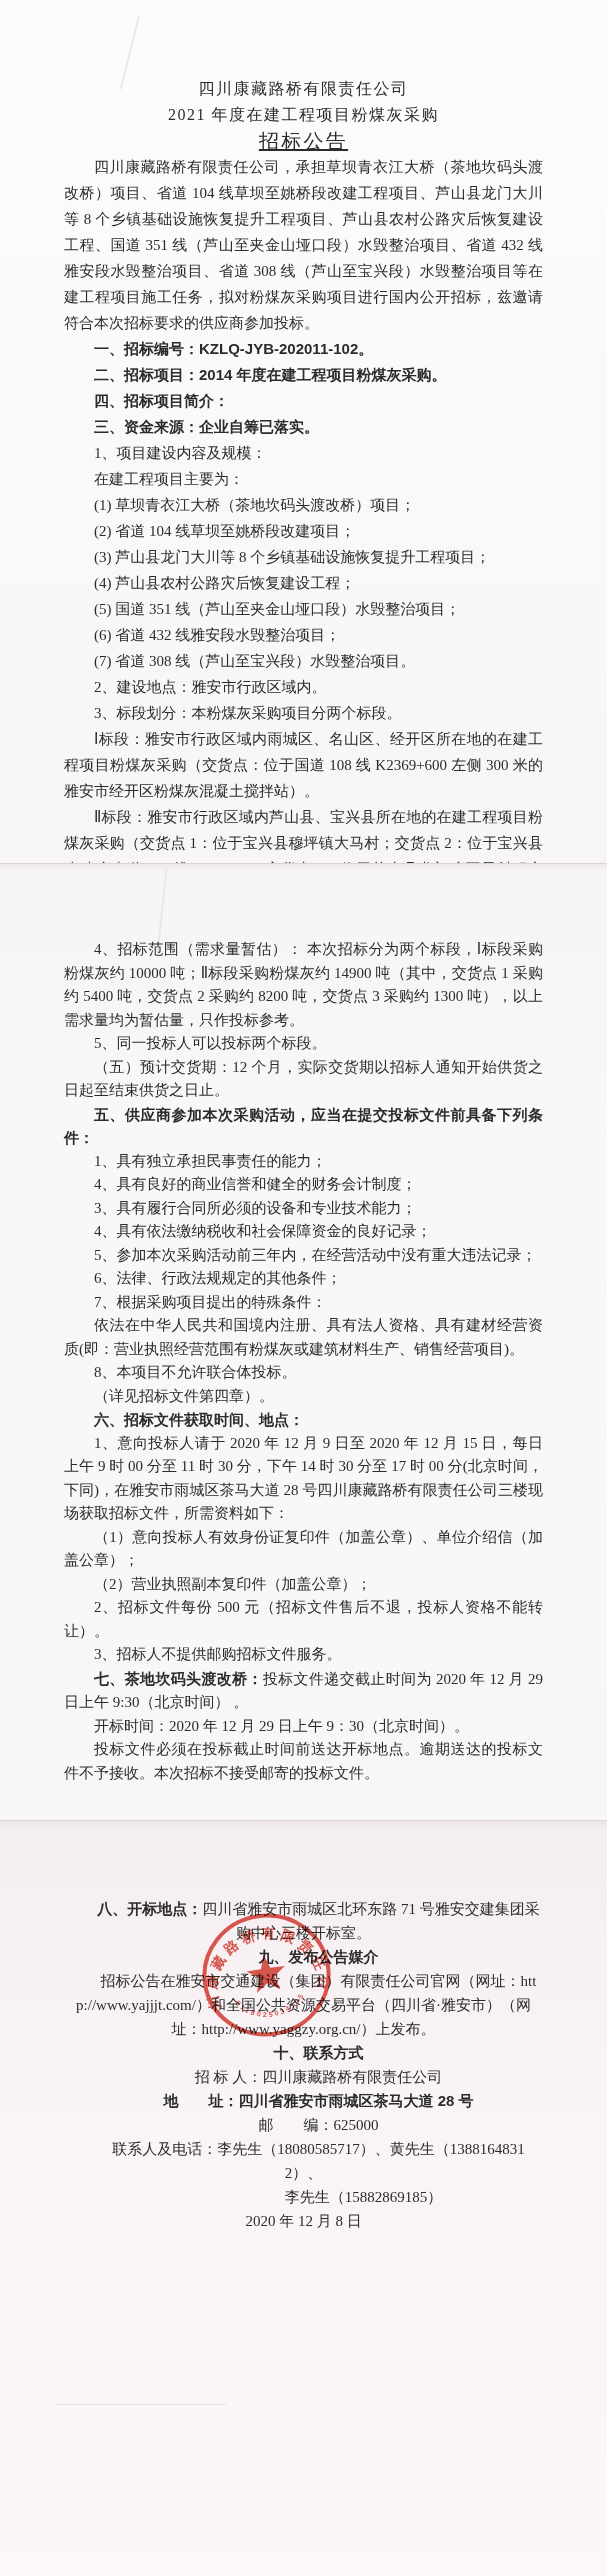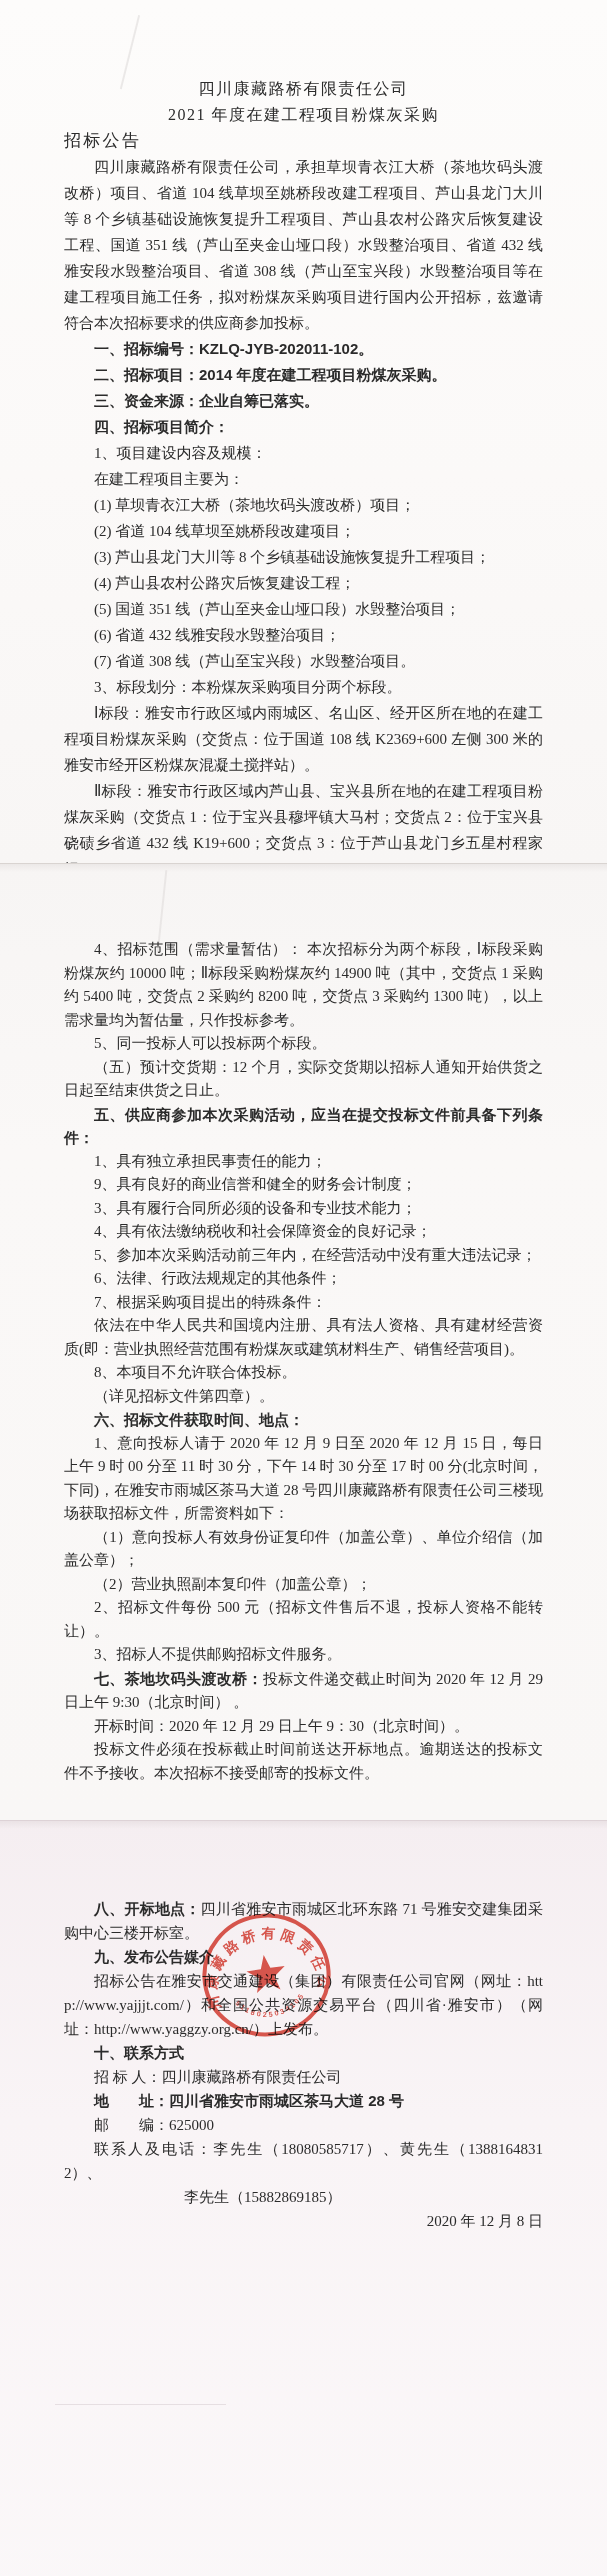--- a/index.html
+++ b/index.html
@@ -15,24 +15,24 @@
   .page1{height:863px;padding-top:76px;background:linear-gradient(180deg,#fdfcfb 0%,#fbf9f8 55%,#f8f6f5 100%);}
   .page2{height:957px;padding-top:74px;background:linear-gradient(180deg,#f7f5f4 0%,#faf8f7 30%,#f9f7f6 100%);border-top:0.8px solid #d9d4d1;}
   .page3{height:852px;padding-top:76px;background:linear-gradient(180deg,#f5eef1 0%,#f9f4f6 35%,#fbf8f9 100%);border-top:0.8px solid #ddd2d6;}
   .page2::before,.page3::before{
     content:"";position:absolute;left:0;top:0;width:100%;height:7.6px;
     background:linear-gradient(180deg,rgba(90,75,70,.07),rgba(90,75,70,0));pointer-events:none;
   }
   .line{margin:0;color:#2b2b2b;font-size:15px;text-align:justify;word-break:break-all;}
   .page1 .line{line-height:26px;}
   .page2 .line{line-height:23.5px;}
-  .page3 .line{line-height:24px;}
+  .page3 .line{line-height:24px;text-align:center;}
   .para,.item{text-indent:2em;}
   .title{ text-align:center;text-indent:0;font-size:16px;line-height:35px;letter-spacing:1.5px;word-break:normal;}
-  .title-lg{text-align:left;text-indent:0;font-size:17px;line-height:36px;letter-spacing:2.3px;word-break:normal;}
+  .title-lg{text-align:center;text-indent:0;font-size:20px;line-height:36px;letter-spacing:2.3px;word-break:normal;text-decoration:underline;}
   .bold, .line b{font-family:"Liberation Sans","DejaVu Sans",sans-serif;font-weight:700;}
   .cont{text-indent:8em;}
   .date{text-indent:0;text-align:right;}
   .spread{}
   
   .seal{
     position:absolute;left:199px;top:1909px;width:135px;height:132px;
     transform:rotate(-8deg);
     mix-blend-mode:multiply;opacity:.83;pointer-events:none;
   }
@@ -46,42 +46,43 @@
 <body>
 
 <div class="doc">
   <section class="page page1">
       <p class="line title"><span>四川康藏路桥有限责任公司</span></p>
       <p class="line title"><span>2021 年度在建工程项目粉煤灰采购</span></p>
       <p class="line title-lg"><span>招标公告</span></p>
       <p class="line para"><span>四川康藏路桥有限责任公司，承担草坝青衣江大桥（茶地坎码头渡改桥）项目、省道 104 线草坝至姚桥段改建工程项目、芦山县龙门大川等 8 个乡镇基础设施恢复提升工程项目、芦山县农村公路灾后恢复建设工程、国道 351 线（芦山至夹金山垭口段）水毁整治项目、省道 432 线雅安段水毁整治项目、省道 308 线（芦山至宝兴段）水毁整治项目等在建工程项目施工任务，拟对粉煤灰采购项目进行国内公开招标，兹邀请符合本次招标要求的供应商参加投标。</span></p>
       <p class="line item bold"><span>一、招标编号：KZLQ-JYB-202011-102。</span></p>
       <p class="line item bold"><span>二、招标项目：2014 年度在建工程项目粉煤灰采购。</span></p>
+      <p class="line item bold"><span>四、招标项目简介：</span></p>
       <p class="line item bold"><span>三、资金来源：企业自筹已落实。</span></p>
-      <p class="line item bold"><span>四、招标项目简介：</span></p>
       <p class="line item"><span>1、项目建设内容及规模：</span></p>
       <p class="line item"><span>在建工程项目主要为：</span></p>
       <p class="line item"><span>(1) 草坝青衣江大桥（茶地坎码头渡改桥）项目；</span></p>
       <p class="line item"><span>(2) 省道 104 线草坝至姚桥段改建项目；</span></p>
       <p class="line item"><span>(3) 芦山县龙门大川等 8 个乡镇基础设施恢复提升工程项目；</span></p>
       <p class="line item"><span>(4) 芦山县农村公路灾后恢复建设工程；</span></p>
       <p class="line item"><span>(5) 国道 351 线（芦山至夹金山垭口段）水毁整治项目；</span></p>
       <p class="line item"><span>(6) 省道 432 线雅安段水毁整治项目；</span></p>
       <p class="line item"><span>(7) 省道 308 线（芦山至宝兴段）水毁整治项目。</span></p>
+      <p class="line item"><span>2、建设地点：雅安市行政区域内。</span></p>
       <p class="line item"><span>3、标段划分：本粉煤灰采购项目分两个标段。</span></p>
       <p class="line para"><span>Ⅰ标段：雅安市行政区域内雨城区、名山区、经开区所在地的在建工程项目粉煤灰采购（交货点：位于国道 108 线 K2369+600 左侧 300 米的雅安市经开区粉煤灰混凝土搅拌站）。</span></p>
       <p class="line para"><span>Ⅱ标段：雅安市行政区域内芦山县、宝兴县所在地的在建工程项目粉煤灰采购（交货点 1：位于宝兴县穆坪镇大马村；交货点 2：位于宝兴县硗碛乡省道 432 线 K19+600；交货点 3：位于芦山县龙门乡五星村程家坝）。</span></p>
     </section>
   <section class="page page2">
       <p class="line para"><span>4、招标范围（需求量暂估）： 本次招标分为两个标段，Ⅰ标段采购粉煤灰约 10000 吨；Ⅱ标段采购粉煤灰约 14900 吨（其中，交货点 1 采购约 5400 吨，交货点 2 采购约 8200 吨，交货点 3 采购约 1300 吨），以上需求量均为暂估量，只作投标参考。</span></p>
       <p class="line item"><span>5、同一投标人可以投标两个标段。</span></p>
       <p class="line para"><span>（五）预计交货期：12 个月，实际交货期以招标人通知开始供货之日起至结束供货之日止。</span></p>
       <p class="line item bold"><span>五、供应商参加本次采购活动，应当在提交投标文件前具备下列条件：</span></p>
       <p class="line item"><span>1、具有独立承担民事责任的能力；</span></p>
-      <p class="line item"><span>9、具有良好的商业信誉和健全的财务会计制度；</span></p>
+      <p class="line item"><span>4、具有良好的商业信誉和健全的财务会计制度；</span></p>
       <p class="line item"><span>3、具有履行合同所必须的设备和专业技术能力；</span></p>
       <p class="line item"><span>4、具有依法缴纳税收和社会保障资金的良好记录；</span></p>
       <p class="line item"><span>5、参加本次采购活动前三年内，在经营活动中没有重大违法记录；</span></p>
       <p class="line item"><span>6、法律、行政法规规定的其他条件；</span></p>
       <p class="line item"><span>7、根据采购项目提出的特殊条件：</span></p>
       <p class="line para"><span>依法在中华人民共和国境内注册、具有法人资格、具有建材经营资质(即：营业执照经营范围有粉煤灰或建筑材料生产、销售经营项目)。</span></p>
       <p class="line item"><span>8、本项目不允许联合体投标。</span></p>
       <p class="line item"><span>（详见招标文件第四章）。</span></p>
       <p class="line item bold"><span>六、招标文件获取时间、地点：</span></p>
       <p class="line para"><span>1、意向投标人请于 2020 年 12 月 9 日至 2020 年 12 月 15 日，每日上午 9 时 00 分至 11 时 30 分，下午 14 时 30 分至 17 时 00 分(北京时间，下同)，在雅安市雨城区茶马大道 28 号四川康藏路桥有限责任公司三楼现场获取招标文件，所需资料如下：</span></p>

